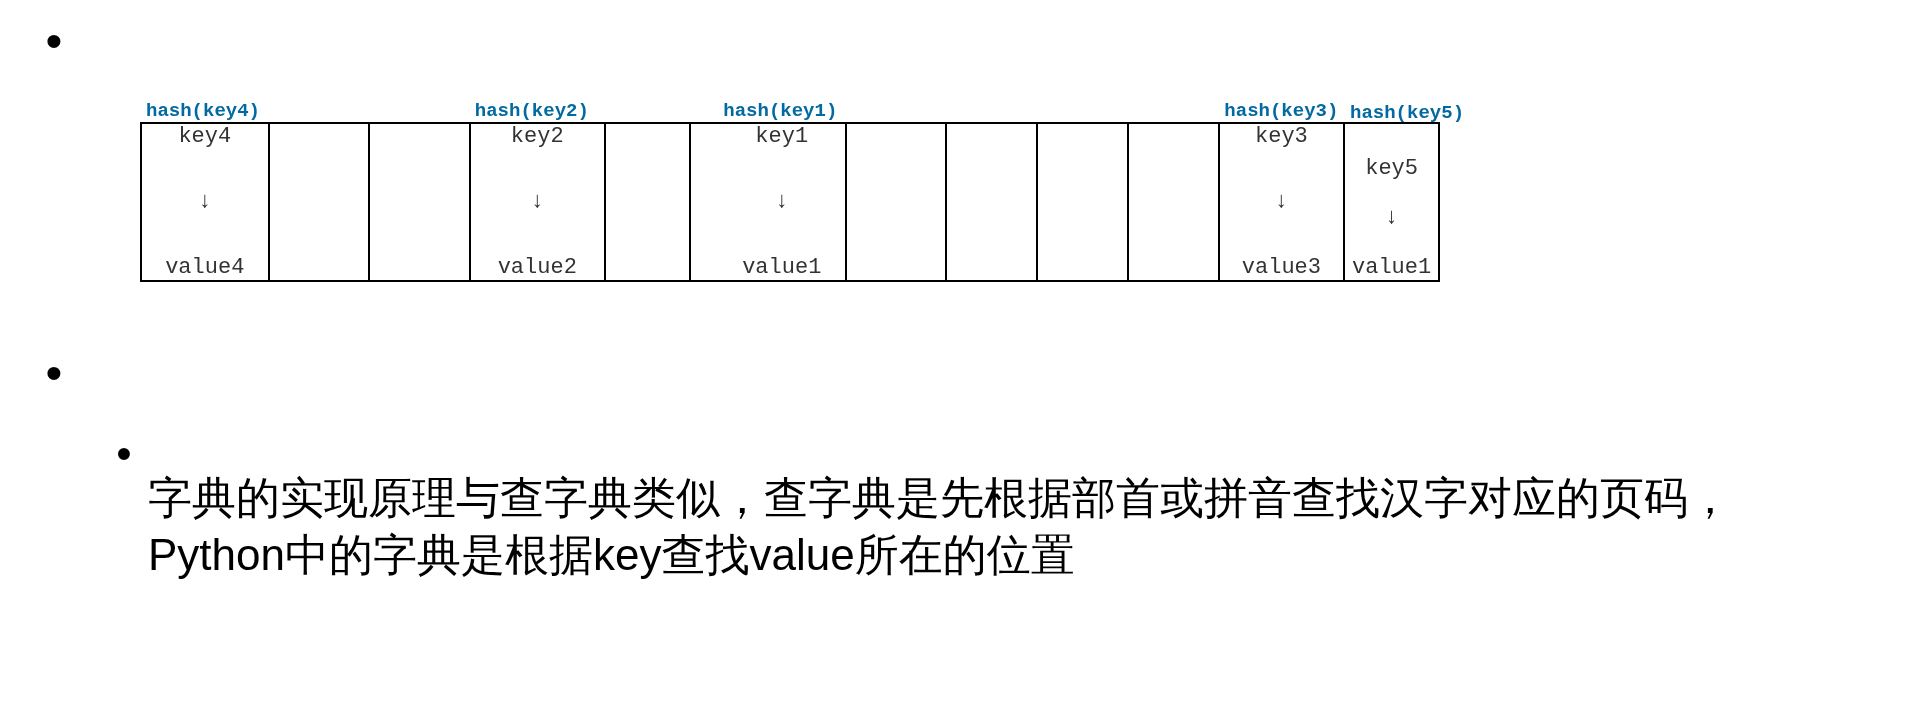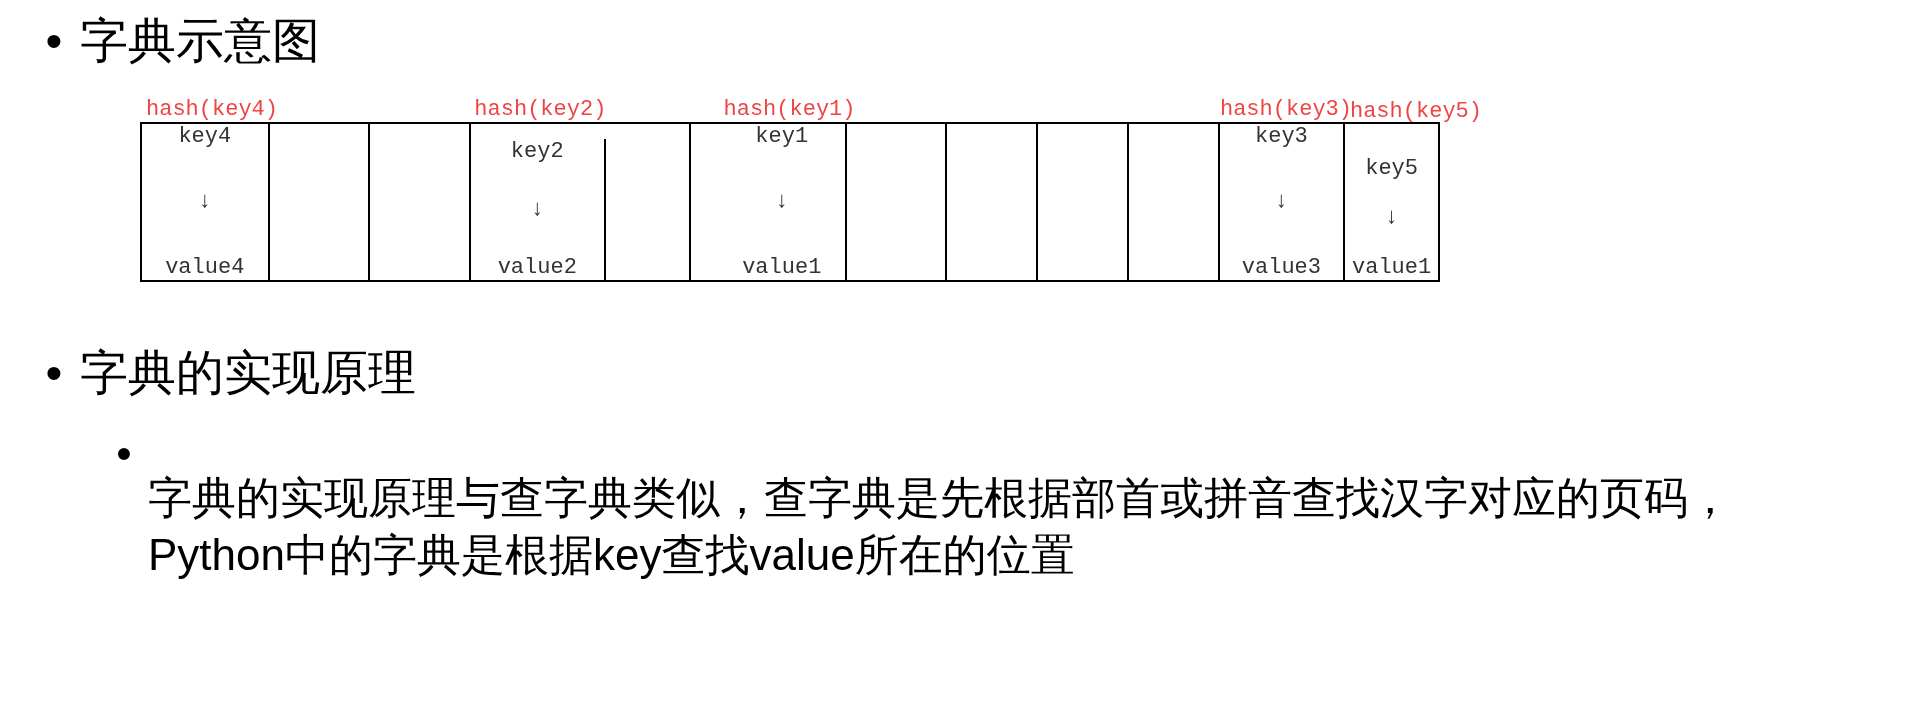--- a/index.html
+++ b/index.html
@@ -52,22 +52,23 @@
 
   
   .diagram-wrap {
     margin: 10px 0 60px 100px;
     width: 1300px;
   }
   .hash-labels {
     display: flex;
     height: 30px;
     font-family: "Consolas","Courier New",monospace;
-    font-size: 22px;
-    color: #ef4444;
+    font-size: 19px;
+    color: #0369a1;
+    font-weight: bold;
   }
   .hash-labels > div {
     border-right: 0;
     text-align: left;
     padding-left: 6px;
     display: flex;
     align-items: flex-end;
   }
   .cells {
     display: flex;
@@ -88,37 +89,36 @@
   .cell:last-child { border-right: 0; gap: 8px; }
   .arrow-down {
     font-size: 22px;
     line-height: 1;
   }
 
   
   .c0 { width: 132px; }
   .c1 { width: 104px; }
   .c2 { width: 104px; }
-  .c3 { width: 140px; margin-top: 15px; }
+  .c3 { width: 140px; }
   .c4 { width: 88px;  }
   .c5 { width: 132px; margin-left: 28px; }
   .c6 { width: 104px; }
   .c7 { width: 94px;  }
   .c8 { width: 94px;  }
   .c9 { width: 94px;  }
   .c10{ width: 130px; }
   .c11{ width: 96px; margin-top: 32px;  }
 </style>
 </head>
 <body>
 
 <div class="section">
   <div class="bullet-line">
     <span class="bullet-dot">•</span>
-    <span>字典示意图</span>
   </div>
 
   <div class="diagram-wrap">
     <div class="hash-labels">
       <div class="c0">hash(key4)</div>
       <div class="c1"></div>
       <div class="c2"></div>
       <div class="c3">hash(key2)</div>
       <div class="c4"></div>
       <div class="c5">hash(key1)</div>
@@ -160,19 +160,18 @@
       <div class="cell c11">
         <span>key5</span>
         <span class="arrow-down">↓</span>
         <span>value1</span>
       </div>
     </div>
   </div>
 
   <div class="bullet-line">
     <span class="bullet-dot">•</span>
-    <span>字典的实现原理</span>
   </div>
   <div class="sub-bullet-line">
     <span class="sub-bullet-dot">•</span>
     <span class="sub-bullet-text">字典的实现原理与查字典类似，查字典是先根据部首或拼音查找汉字对应的页码，Python中的字典是根据key查找value所在的位置</span>
   </div>
 </div>
 
 </body></html>

